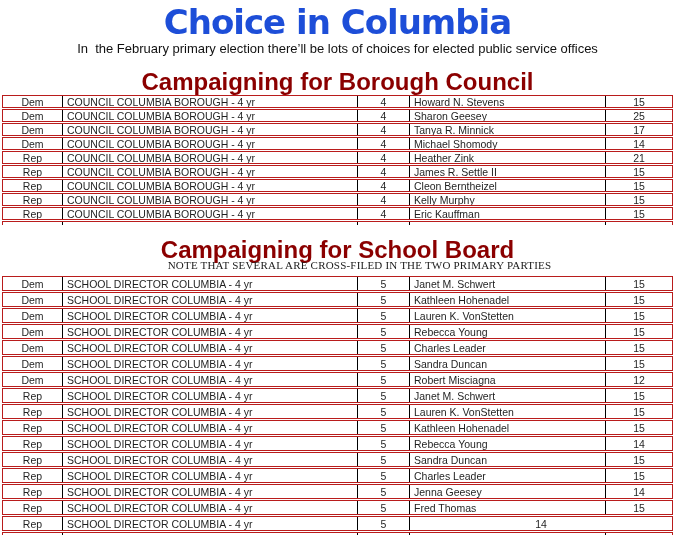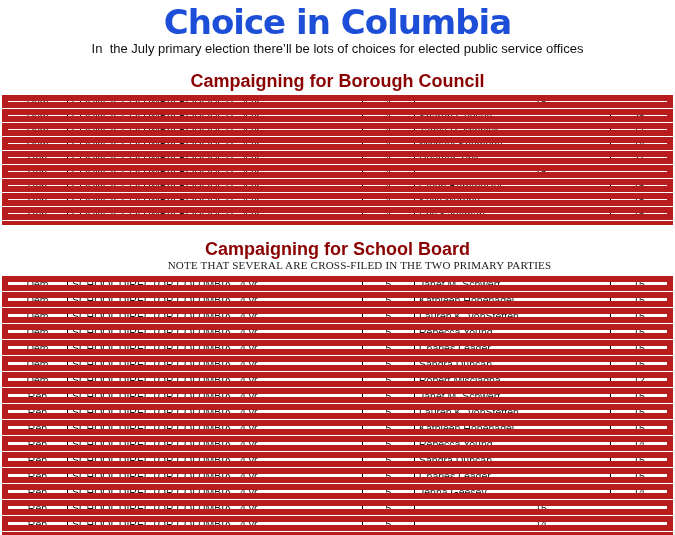--- a/index.html
+++ b/index.html
@@ -6,29 +6,29 @@
   html,body { width:675px; height:535px; background:#ffffff; overflow:hidden;
               font-family:"Liberation Sans", sans-serif; }
   .page { position:relative; width:675px; height:535px; }
 
   .title { text-align:center; margin-top:3px; font-family:"DejaVu Sans", sans-serif;
            font-weight:bold; font-size:34px; line-height:38px; color:#1d4ed8;
            letter-spacing:-1px; }
   .subtitle { text-align:center; font-size:13px; line-height:15px; color:#111;
               white-space:pre; }
 
-  .section-heading { text-align:center; font-weight:bold; font-size:18px;
+  .section-heading { text-align:center; font-weight:bold; font-size:24px;
                      line-height:19px; color:#8b0000; }
   .h1 { margin-top:16px; }
   .h2 { margin-top:15px; }
   .section-note { text-align:center; font-family:"Liberation Serif", serif;
                   font-size:11px; line-height:13px; color:#1a1a1a; letter-spacing:0.2px;padding-left:44px; }
 
   .vtable { margin:4px 2px 0 2px; }
-  .row { display:flex; border:6px solid #b91c1c; margin-bottom:1px; background:#fff;
+  .row { display:flex; border:1px solid #b91c1c; margin-bottom:1px; background:#fff;
          color:#1f1f1f; font-size:10.5px; }
   .t1 .row { height:13px; }
   .t2 .row { height:15px; }
   .row.group-start { margin-top:1px; }
   .cell { display:flex; align-items:center; overflow:hidden; border-right:1px solid #000; }
   .cell:last-child { border-right:none; }
   .c-party { width:60px; justify-content:center; }
   .c-office { width:295px; padding-left:4px; }
   .c-dist { width:52px; justify-content:center; }
   .c-name { width:196px; padding-left:4px; }
@@ -37,30 +37,31 @@
   .sliver { height:4px; overflow:hidden; margin:0 2px; }
   .sliver .row { margin:0; height:14px; }
   .sliver-bottom { height:3px; }
 </style>
 </head>
 <body>
 
 <div class="page">
 
   <div class="title">Choice in Columbia</div>
-  <div class="subtitle">In  the July primary election there’ll be lots of choices for elected public service offices</div>
+  <div class="subtitle">In  the February primary election there’ll be lots of choices for elected public service offices</div>
 
   <div class="section-heading h1">Campaigning for Borough Council</div>
 
   <div class="vtable t1">
 
   <div class="row">
         <div class="cell c-party">Dem</div>
         <div class="cell c-office">COUNCIL COLUMBIA BOROUGH - 4 yr</div>
         <div class="cell c-dist">4</div>
+        <div class="cell c-name">Howard N. Stevens</div>
         <div class="cell c-count">15</div>
       </div>
       <div class="row">
         <div class="cell c-party">Dem</div>
         <div class="cell c-office">COUNCIL COLUMBIA BOROUGH - 4 yr</div>
         <div class="cell c-dist">4</div>
         <div class="cell c-name">Sharon Geesey</div>
         <div class="cell c-count">25</div>
       </div>
       <div class="row">
@@ -81,20 +82,21 @@
         <div class="cell c-party">Rep</div>
         <div class="cell c-office">COUNCIL COLUMBIA BOROUGH - 4 yr</div>
         <div class="cell c-dist">4</div>
         <div class="cell c-name">Heather Zink</div>
         <div class="cell c-count">21</div>
       </div>
       <div class="row">
         <div class="cell c-party">Rep</div>
         <div class="cell c-office">COUNCIL COLUMBIA BOROUGH - 4 yr</div>
         <div class="cell c-dist">4</div>
+        <div class="cell c-name">James R. Settle II</div>
         <div class="cell c-count">15</div>
       </div>
       <div class="row">
         <div class="cell c-party">Rep</div>
         <div class="cell c-office">COUNCIL COLUMBIA BOROUGH - 4 yr</div>
         <div class="cell c-dist">4</div>
         <div class="cell c-name">Cleon Berntheizel</div>
         <div class="cell c-count">15</div>
       </div>
       <div class="row">
@@ -223,20 +225,21 @@
         <div class="cell c-party">Rep</div>
         <div class="cell c-office">SCHOOL DIRECTOR COLUMBIA - 4 yr</div>
         <div class="cell c-dist">5</div>
         <div class="cell c-name">Jenna Geesey</div>
         <div class="cell c-count">14</div>
       </div>
       <div class="row">
         <div class="cell c-party">Rep</div>
         <div class="cell c-office">SCHOOL DIRECTOR COLUMBIA - 4 yr</div>
         <div class="cell c-dist">5</div>
+        <div class="cell c-name">Fred Thomas</div>
         <div class="cell c-count">15</div>
       </div>
       <div class="row">
         <div class="cell c-party">Rep</div>
         <div class="cell c-office">SCHOOL DIRECTOR COLUMBIA - 4 yr</div>
         <div class="cell c-dist">5</div>
         <div class="cell c-count">14</div>
       </div>
     </div>
 

